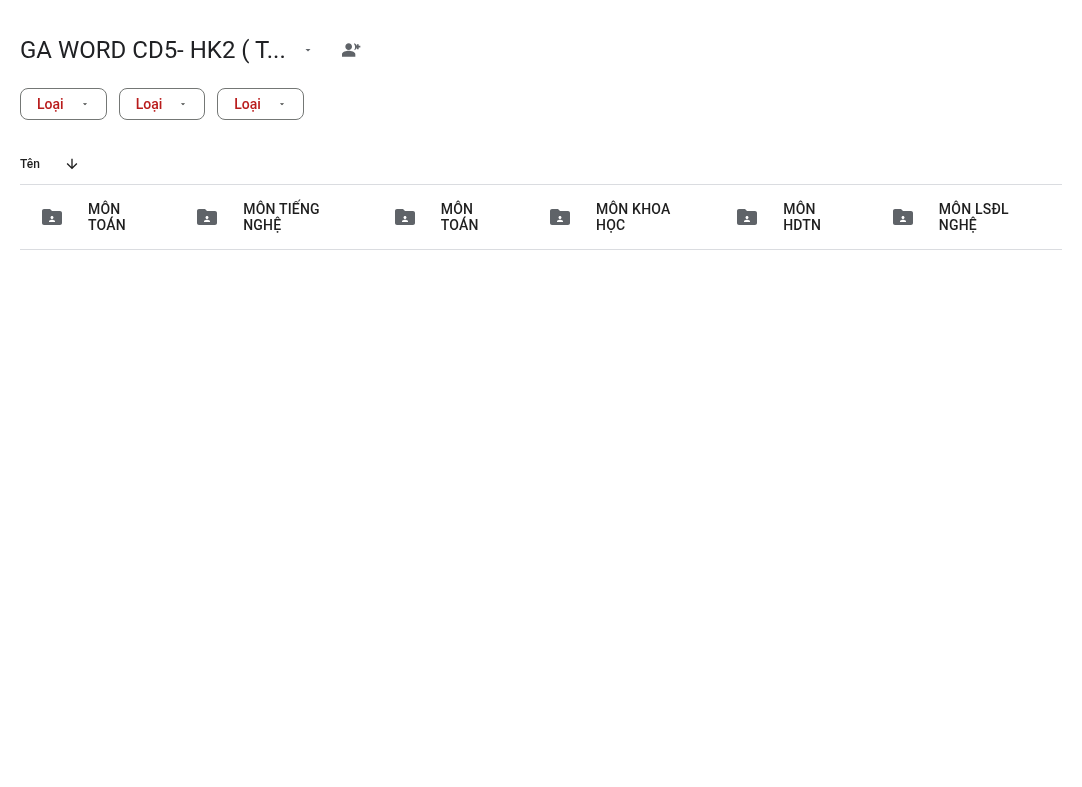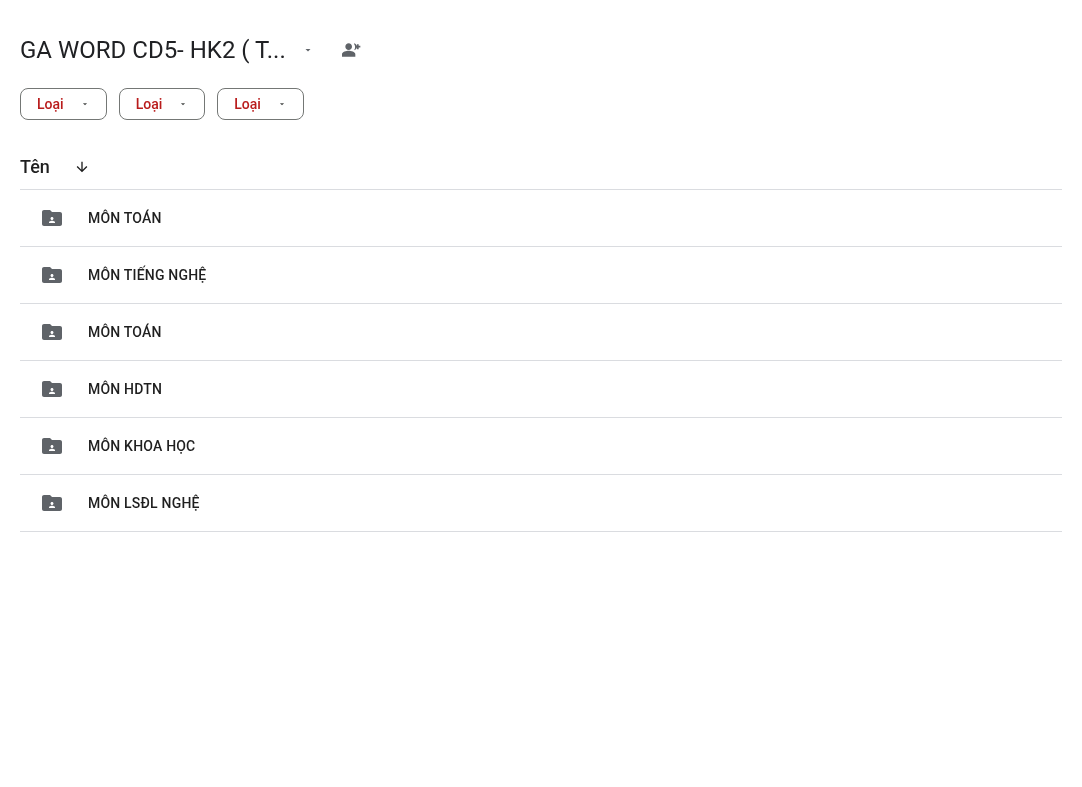--- a/index.html
+++ b/index.html
@@ -66,32 +66,31 @@
       color: #444746;
     }
     .column-header {
       display: flex;
       align-items: center;
       gap: 24px;
       padding: 8px 0 12px 0;
       border-bottom: 1px solid #dadce0;
     }
     .column-name {
-      font-size: 18px;
+      font-size: 12px;
       font-weight: 500;
       color: #1f1f1f;
     }
     .sort-arrow {
       color: #1f1f1f;
       display: flex;
       align-items: center;
     }
     .file-list {
       display: flex;
-      flex-direction: column;
     }
     .file-row {
       display: flex;
       align-items: center;
       gap: 24px;
       padding: 16px 20px;
       border-bottom: 1px solid #dadce0;
       cursor: pointer;
     }
     .folder-icon {
@@ -189,31 +188,31 @@
         </svg>
     </div>
     <span class="file-name">MÔN TOÁN</span>
   </div>
   <div class="file-row">
     <div class="folder-icon">
       <svg width="24" height="24" viewBox="0 0 24 24" fill="#5f6368">
           <path d="M20 6h-8l-2-2H4c-1.1 0-2 .9-2 2v12c0 1.1.9 2 2 2h16c1.1 0 2-.9 2-2V8c0-1.1-.9-2-2-2zm-8 5c.83 0 1.5.67 1.5 1.5S12.83 14 12 14s-1.5-.67-1.5-1.5S11.17 11 12 11zm3 6H9v-.75c0-1 2-1.5 3-1.5s3 .5 3 1.5V17z"></path>
         </svg>
     </div>
+    <span class="file-name">MÔN KHOA HỌC</span>
+  </div>
+  <div class="file-row">
+    <div class="folder-icon">
+      <svg width="24" height="24" viewBox="0 0 24 24" fill="#5f6368">
+          <path d="M20 6h-8l-2-2H4c-1.1 0-2 .9-2 2v12c0 1.1.9 2 2 2h16c1.1 0 2-.9 2-2V8c0-1.1-.9-2-2-2zm-8 5c.83 0 1.5.67 1.5 1.5S12.83 14 12 14s-1.5-.67-1.5-1.5S11.17 11 12 11zm3 6H9v-.75c0-1 2-1.5 3-1.5s3 .5 3 1.5V17z"></path>
+        </svg>
+    </div>
     <span class="file-name">MÔN HDTN</span>
   </div>
   <div class="file-row">
     <div class="folder-icon">
       <svg width="24" height="24" viewBox="0 0 24 24" fill="#5f6368">
           <path d="M20 6h-8l-2-2H4c-1.1 0-2 .9-2 2v12c0 1.1.9 2 2 2h16c1.1 0 2-.9 2-2V8c0-1.1-.9-2-2-2zm-8 5c.83 0 1.5.67 1.5 1.5S12.83 14 12 14s-1.5-.67-1.5-1.5S11.17 11 12 11zm3 6H9v-.75c0-1 2-1.5 3-1.5s3 .5 3 1.5V17z"></path>
         </svg>
     </div>
-    <span class="file-name">MÔN KHOA HỌC</span>
-  </div>
-  <div class="file-row">
-    <div class="folder-icon">
-      <svg width="24" height="24" viewBox="0 0 24 24" fill="#5f6368">
-          <path d="M20 6h-8l-2-2H4c-1.1 0-2 .9-2 2v12c0 1.1.9 2 2 2h16c1.1 0 2-.9 2-2V8c0-1.1-.9-2-2-2zm-8 5c.83 0 1.5.67 1.5 1.5S12.83 14 12 14s-1.5-.67-1.5-1.5S11.17 11 12 11zm3 6H9v-.75c0-1 2-1.5 3-1.5s3 .5 3 1.5V17z"></path>
-        </svg>
-    </div>
     <span class="file-name">MÔN LSĐL NGHỆ</span>
   </div>
 </div>
 
 </body></html>

